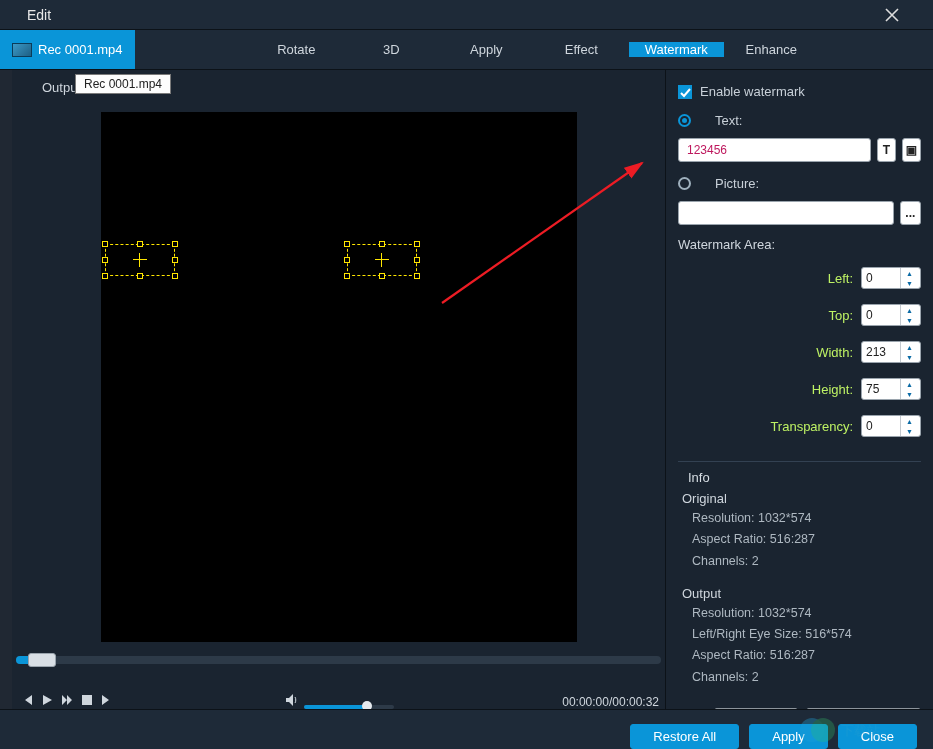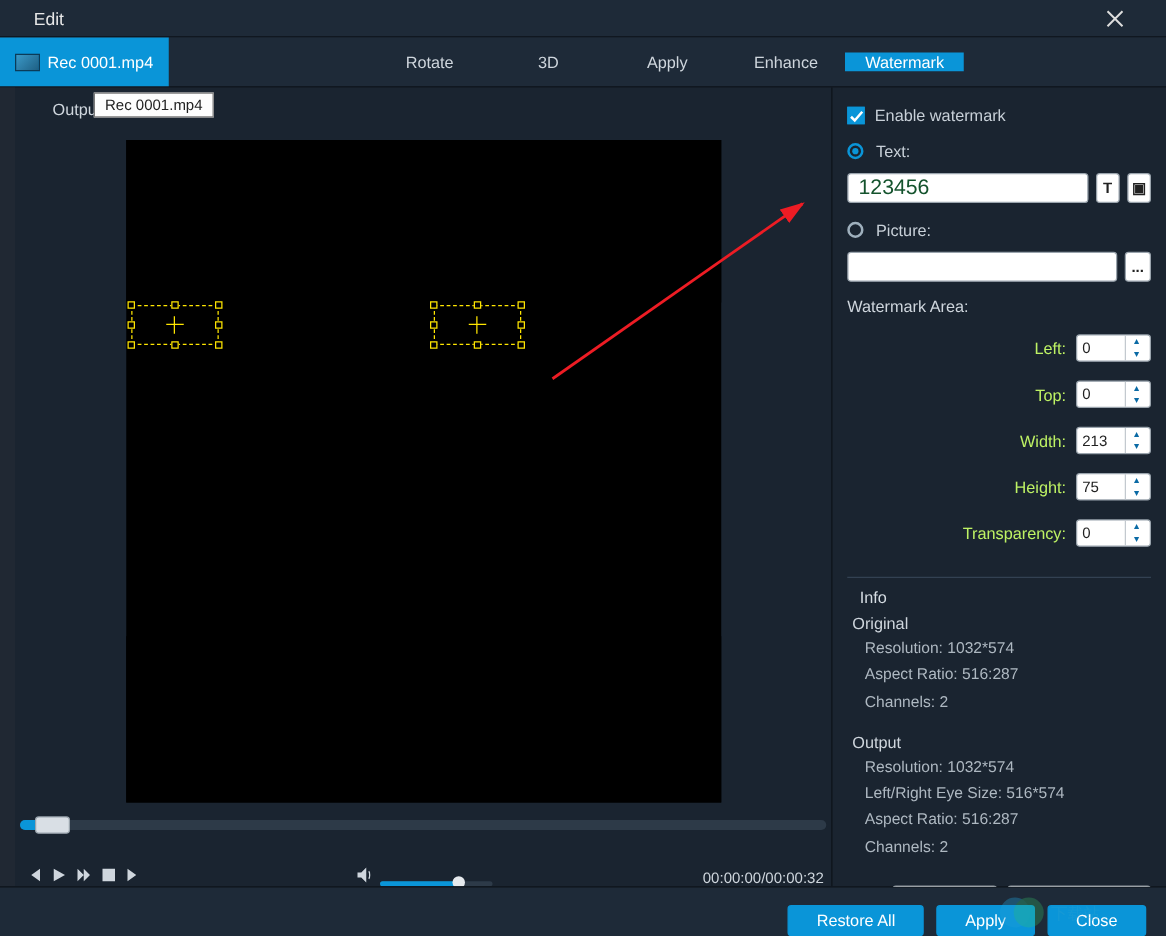--- a/index.html
+++ b/index.html
@@ -57,22 +57,22 @@
 .vol-fill{position:absolute;left:0;top:0;bottom:0;width:70%;background:#0a95d8;border-radius:2px;}
 .vol-thumb{position:absolute;left:70%;top:-4px;width:10px;height:10px;border-radius:50%;background:#e6eaee;margin-left:-5px;}
 .time{font-size:12px;color:#cfd6dd;}
 .side{width:268px;border-left:1px solid #0c1218;padding:14px 12px 10px 12px;display:flex;flex-direction:column;gap:10px;overflow:auto;}
 .chk-row{display:flex;align-items:center;gap:8px;}
 .chk{width:14px;height:14px;background:#0a95d8;border:1px solid #0a95d8;position:relative;}
 .chk svg{position:absolute;left:0;top:0;}
 .radio{width:13px;height:13px;border-radius:50%;border:2px solid #9fb0bd;position:relative;display:inline-block;}
 .radio.on{border-color:#0a95d8;}
 .radio.on:after{content:"";position:absolute;left:2px;top:2px;width:5px;height:5px;border-radius:50%;background:#0a95d8;}
-.radio-row{display:flex;align-items:center;gap:10px;margin-top:4px;}
-.text-input{width:100%;height:24px;background:#fff;color:#14532d;border:1px solid #9aa4ad;border-radius:3px;padding:0 8px;font-size:17px;}
+.radio-row{display:flex;align-items:center;gap:24px;margin-top:4px;}
+.text-input{width:100%;height:24px;background:#fff;color:#be185d;border:1px solid #9aa4ad;border-radius:3px;padding:0 8px;font-size:12px;}
 .input-row{display:flex;gap:6px;align-items:center;}
 .small-btn{width:24px;height:24px;background:#fff;border:1px solid #9aa4ad;border-radius:3px;display:flex;align-items:center;justify-content:center;color:#222;cursor:pointer;font-weight:bold;font-size:12px;}
 .section-label{color:#cfd6dd;margin-top:2px;}
 .num-row{display:flex;align-items:center;justify-content:flex-end;gap:8px;margin-top:5px;}
 .num-row label{min-width:96px;text-align:right;color:#bef264;}
 .spin{display:flex;align-items:center;background:#fff;border:1px solid #9aa4ad;border-radius:3px;height:22px;width:60px;}
 .spin input{border:none;width:38px;padding:0 4px;font-size:12px;color:#222;outline:none;background:transparent;}
 .spin .arrows{width:18px;display:flex;flex-direction:column;border-left:1px solid #c3c9cf;}
 .spin .arrows div{height:10px;display:flex;align-items:center;justify-content:center;font-size:7px;color:#0a6aa5;cursor:pointer;line-height:1;}
 .info-block{margin-top:14px;border-top:1px solid #334152;padding-top:8px;}
@@ -99,22 +99,23 @@
 
 <div class="topbar">
   <div class="file-tab">
     <div class="thumb"></div>
     <span>Rec 0001.mp4</span>
   </div>
   <div class="tabs">
     <div class="tab-item">Rotate</div>
     <div class="tab-item">3D</div>
     <div class="tab-item">Apply</div>
+    <div class="tab-item">Effect</div>
+    <div class="tab-item active">Watermark</div>
     <div class="tab-item">Enhance</div>
-    <div class="tab-item active">Watermark</div>
   </div>
 </div>
 
 <div class="main">
   <div class="gutter"></div>
   <div class="preview-col">
     <div class="preview-heading">Output Preview</div>
     <div class="tooltip">Rec 0001.mp4</div>
     <div class="preview-area">
       <svg class="arrow" width="640" height="560" style="left:0;top:0">

